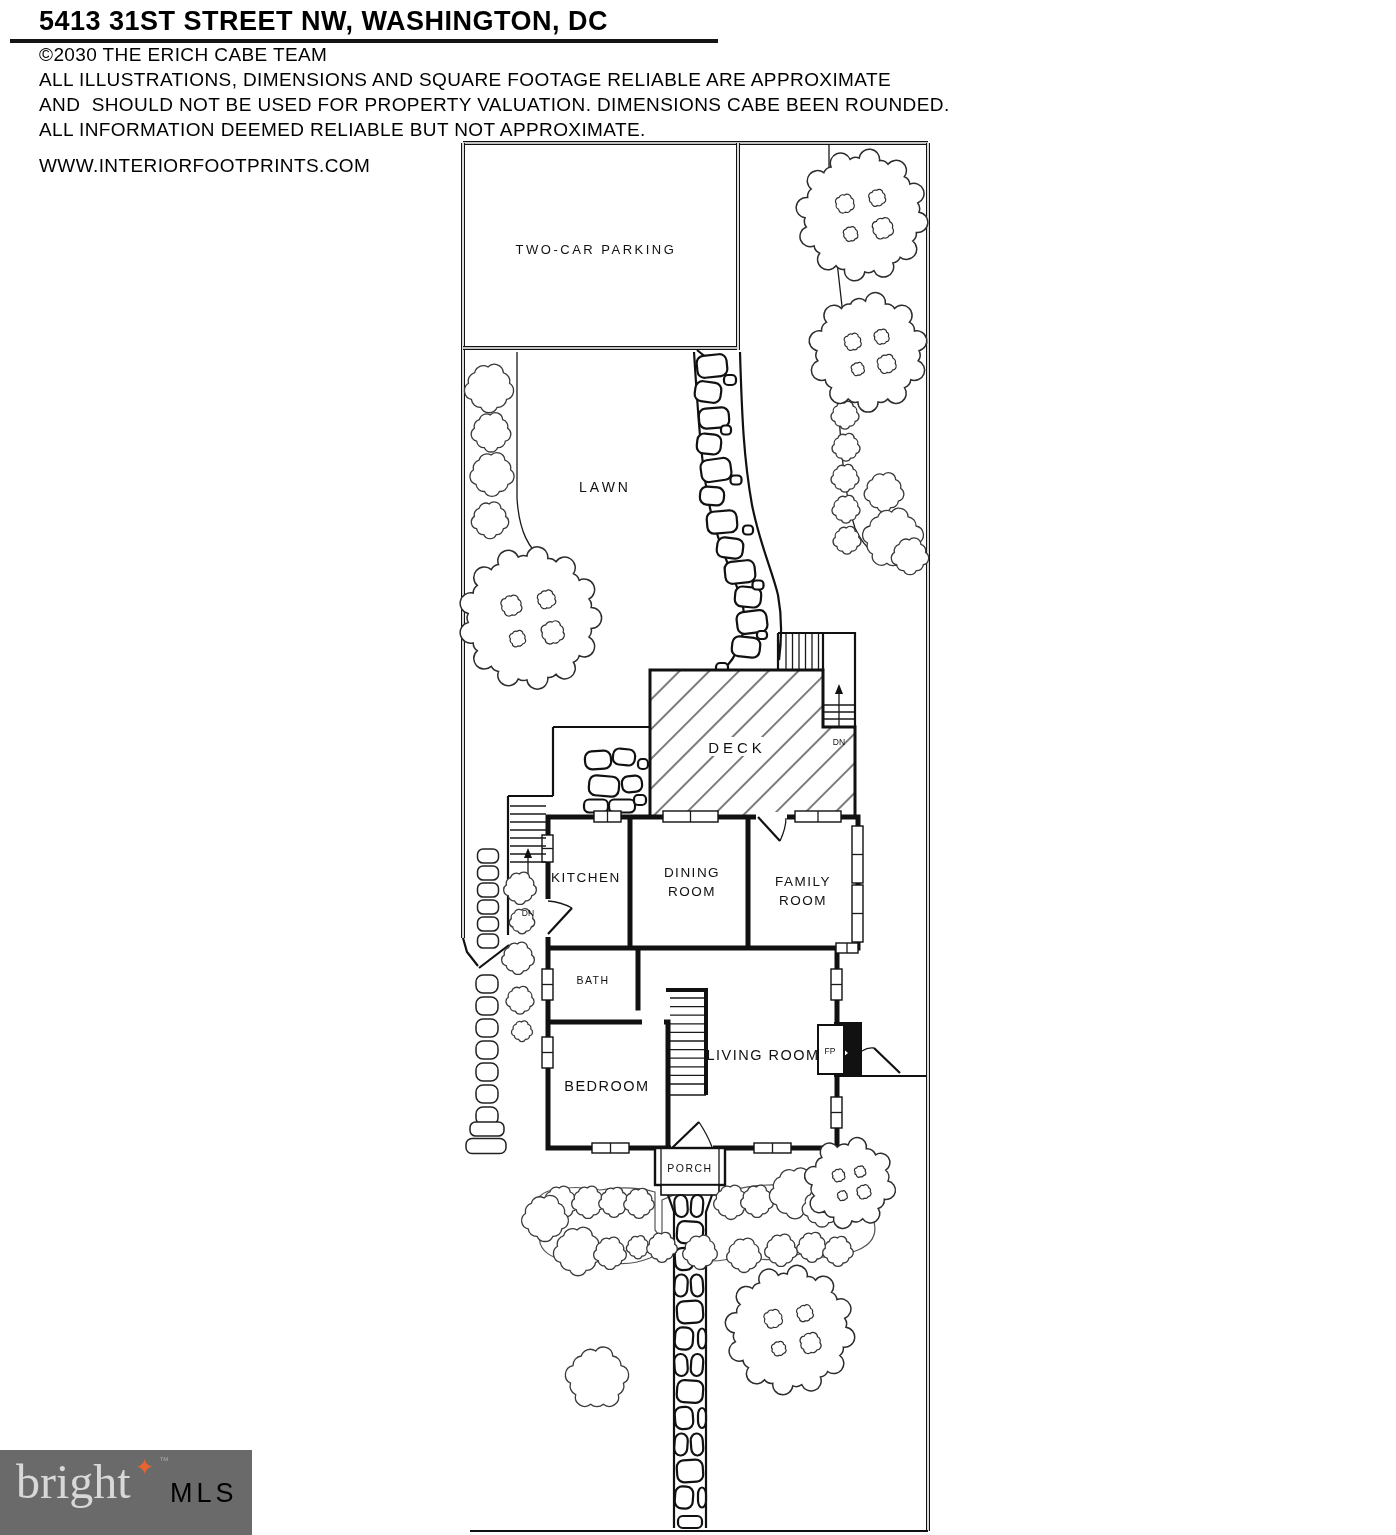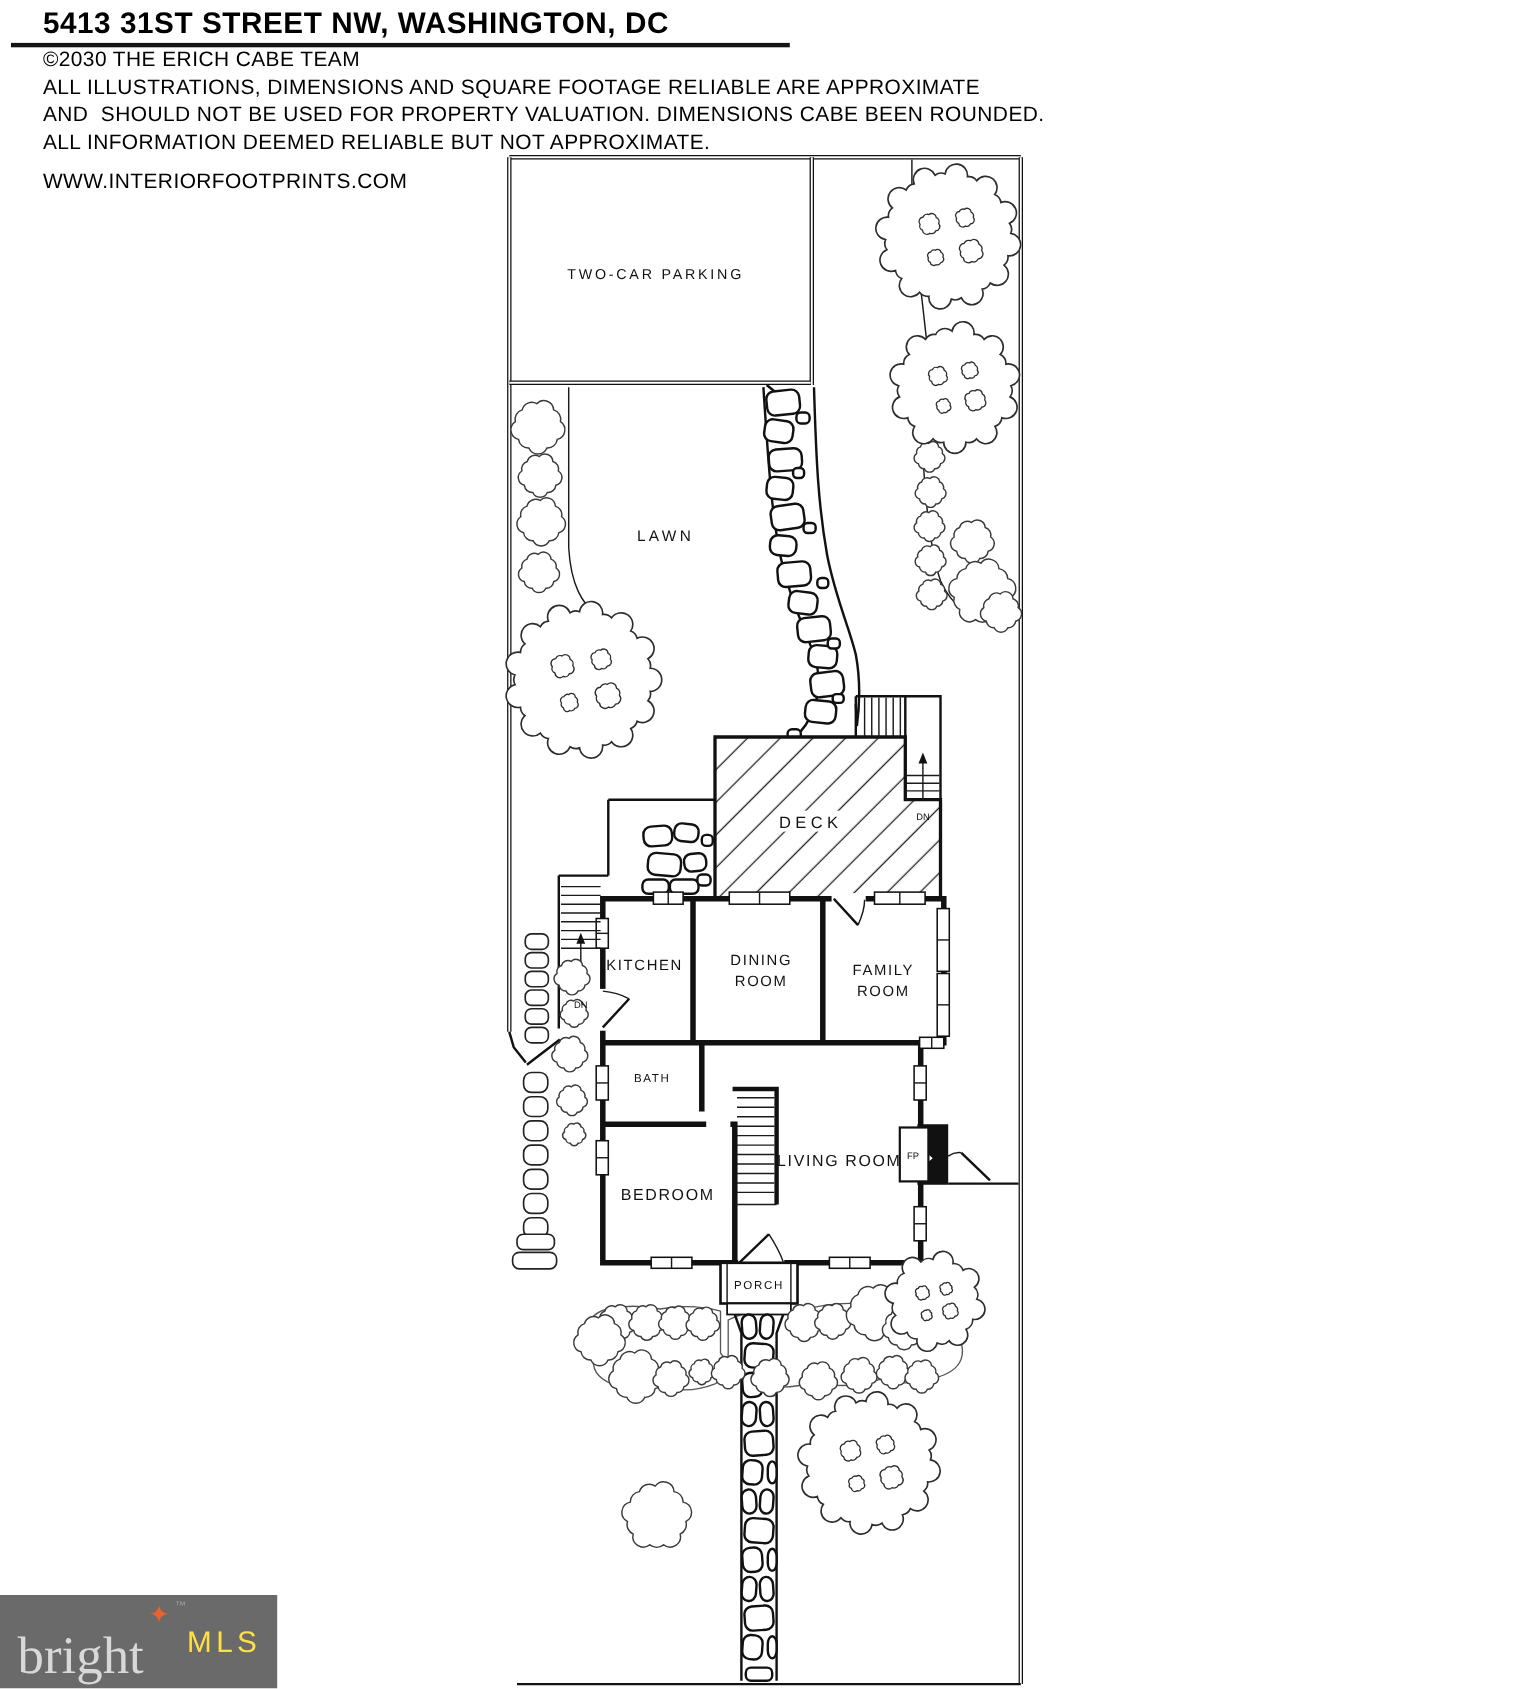--- a/index.html
+++ b/index.html
@@ -22,24 +22,24 @@
   .sstone{fill:#fff;stroke:#222;stroke-width:1.5;}
   .bush{fill:#fff;stroke:#3a3a3a;stroke-width:1.3;}
   .tree{fill:#fff;stroke:#2d2d2d;stroke-width:1.5;}
   .blob{fill:#fff;stroke:#2d2d2d;stroke-width:1.2;}
   .bed{fill:none;stroke:#555;stroke-width:1.2;}
   .lbl{font-family:"Liberation Sans",sans-serif;fill:#111;}
   .lblback{fill:#fff;stroke:none;}
   
   .logo{position:absolute;left:0;top:1450px;width:252px;height:85px;background:#6a6a6a;}
   .logo .brand{position:absolute;left:16px;top:4px;font-family:"Liberation Serif",serif;
-    font-size:48px;color:#d8d8d8;margin-top:24px;}
+    font-size:48px;color:#d8d8d8;}
   .logo .star{position:absolute;left:135px;top:4px;color:#e8632e;font-size:23px;}
   .logo .tm{position:absolute;left:159px;top:5px;color:#9fa3a6;font-size:10px;}
-  .logo .mls{position:absolute;left:170px;top:28px;color:#fde047;font-size:27px;letter-spacing:4px;}
+  .logo .mls{position:absolute;left:170px;top:28px;color:#000000;font-size:27px;letter-spacing:4px;}
 </style>
 </head>
 <body>
 
 <div class="hdr hdr-title">5413 31ST STREET NW, WASHINGTON, DC</div>
 <div class="hdr-rule"></div>
 <div class="hdr hdr-line" style="top:44px">©2030 THE ERICH CABE TEAM</div>
 <div class="hdr hdr-line" style="top:69px">ALL ILLUSTRATIONS, DIMENSIONS AND SQUARE FOOTAGE RELIABLE ARE APPROXIMATE</div>
 <div class="hdr hdr-line" style="top:94px">AND  SHOULD NOT BE USED FOR PROPERTY VALUATION. DIMENSIONS CABE BEEN ROUNDED.</div>
 <div class="hdr hdr-line" style="top:119px">ALL INFORMATION DEEMED RELIABLE BUT NOT APPROXIMATE.</div>

